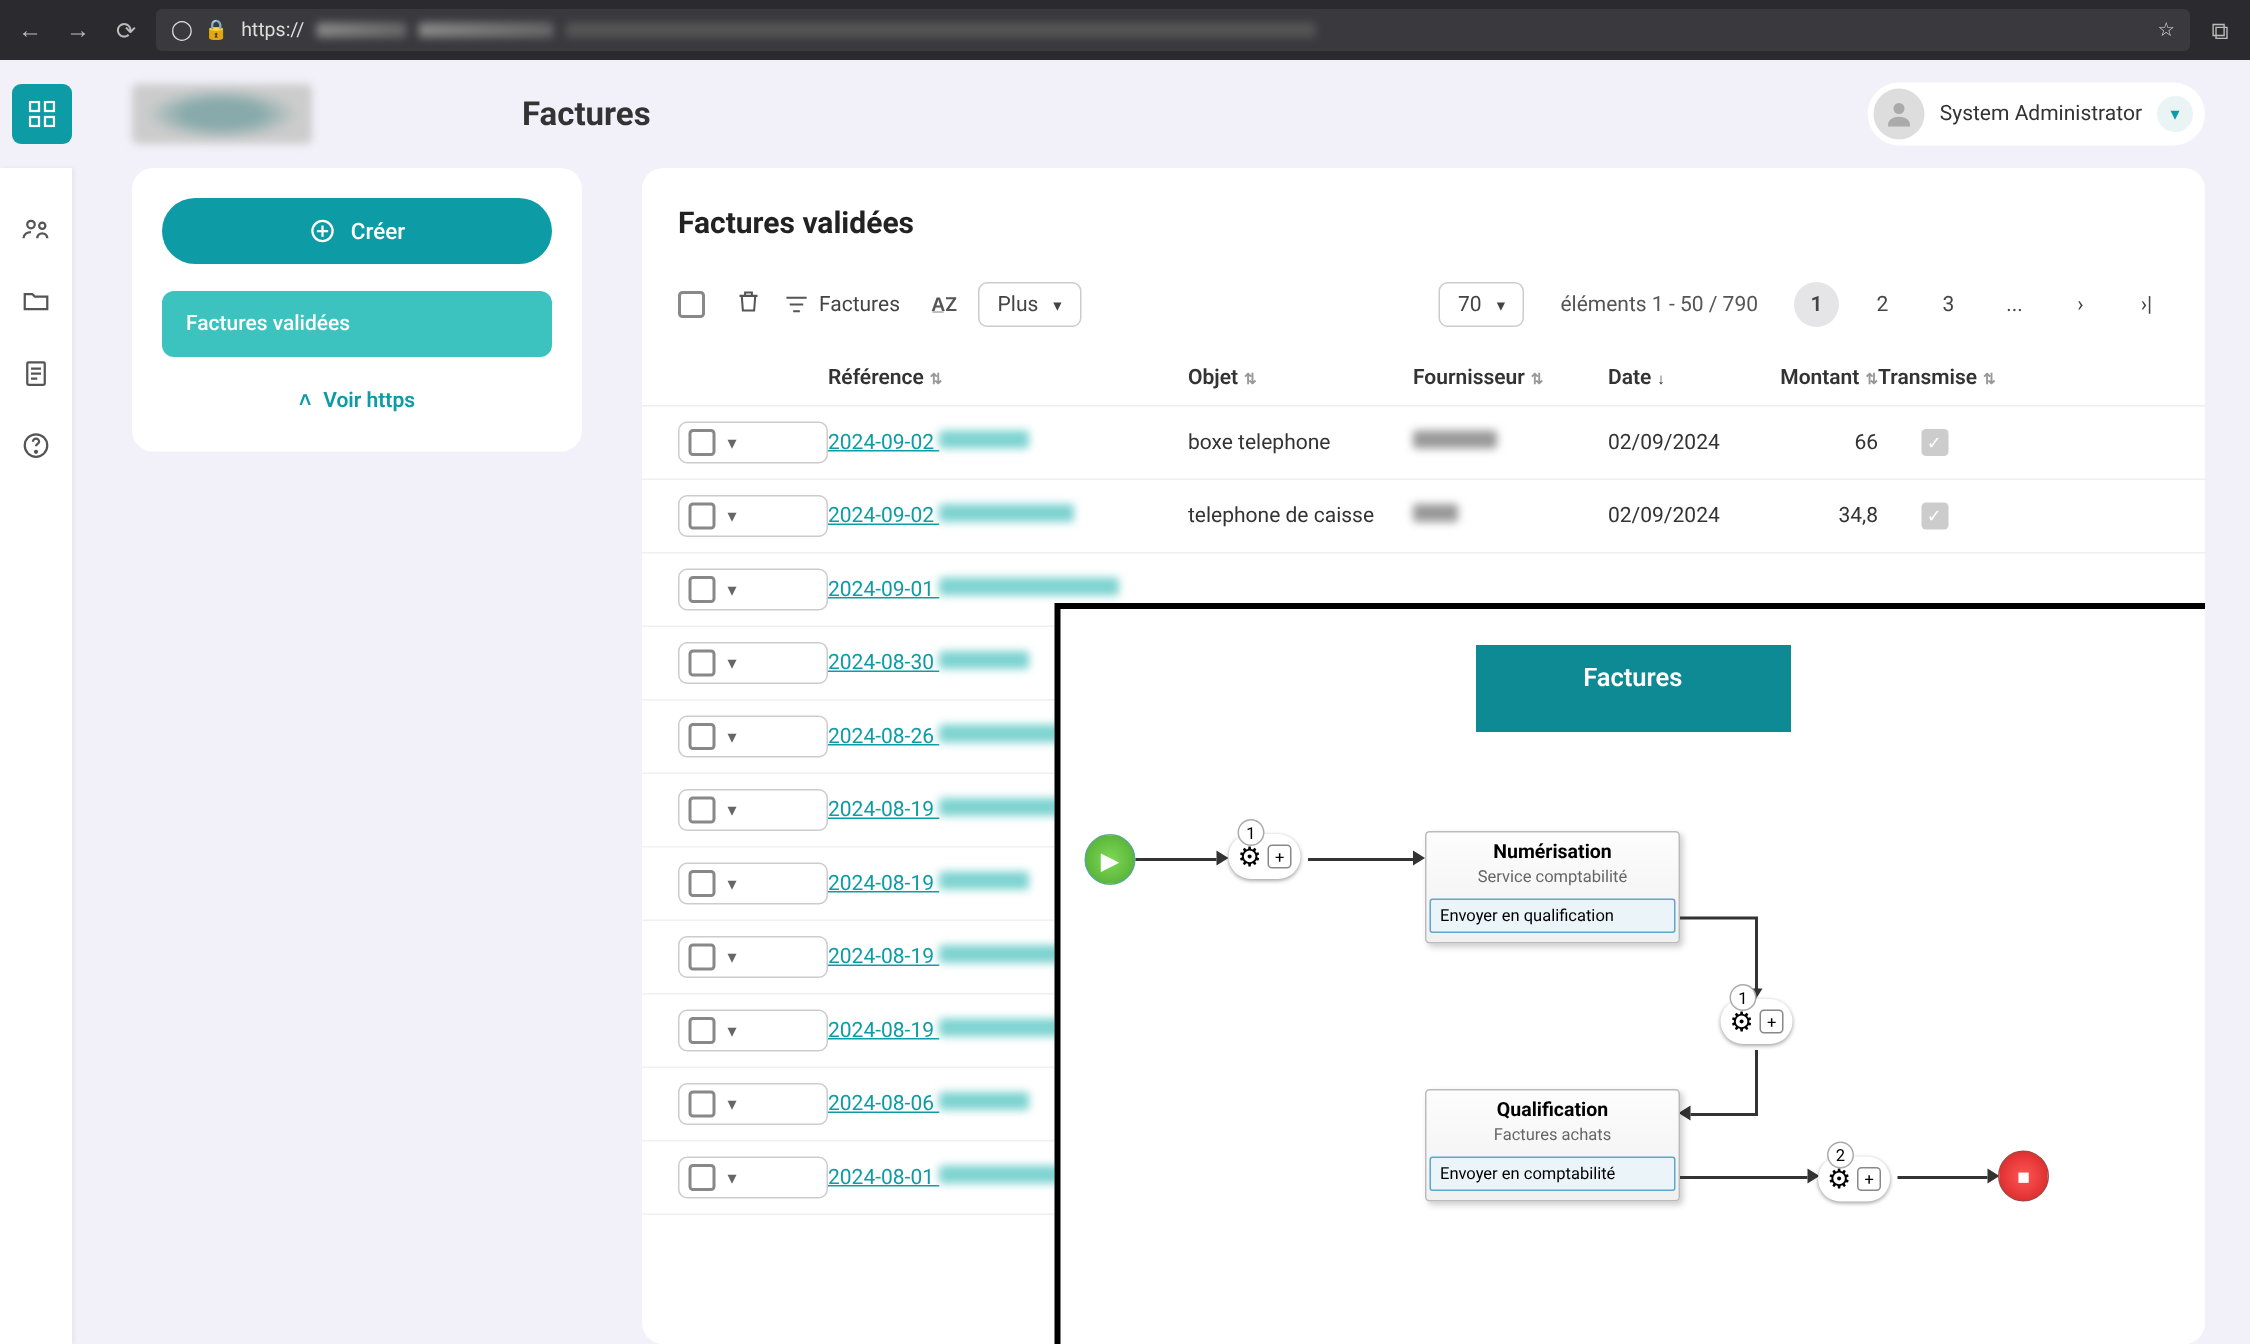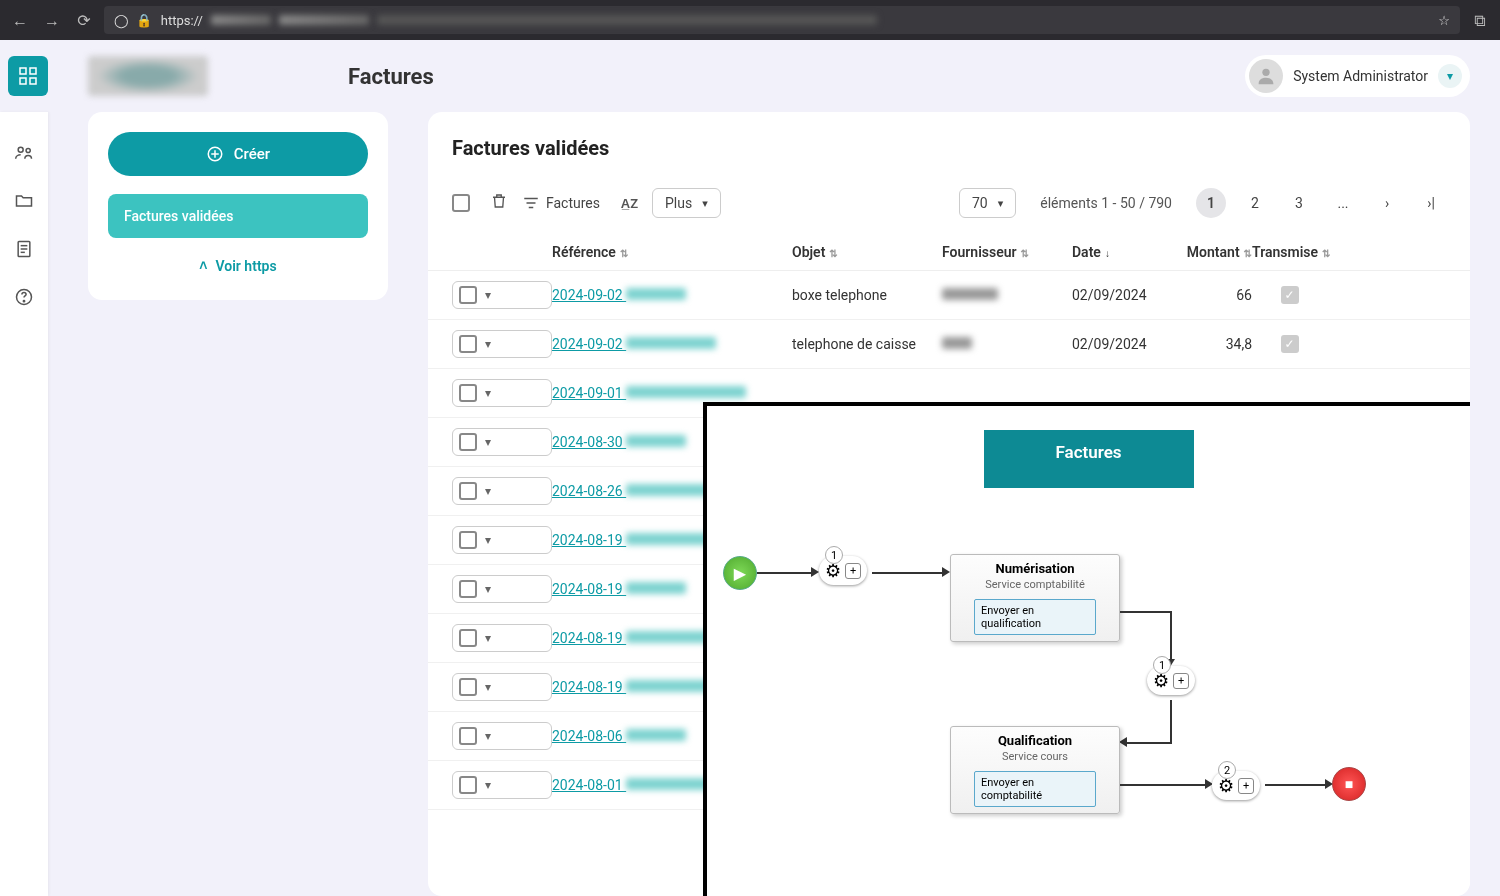--- a/index.html
+++ b/index.html
@@ -72,21 +72,21 @@
 .wf-stage { position: absolute; }
 .wf-play { width: 34px; height: 34px; border-radius: 50%; background: radial-gradient(#7ed957, #4fa82e); display:flex; align-items:center; justify-content:center; color:#fff; font-size:16px; border: 1px solid #5a8; }
 .wf-stop { width: 34px; height: 34px; border-radius: 50%; background: radial-gradient(#ff5555, #d42222); display:flex; align-items:center; justify-content:center; color:#fff; font-size:14px; border: 1px solid #a44; }
 .wf-gear-box { background: #fff; border-radius: 18px; box-shadow: 0 1px 3px rgba(0,0,0,0.4); padding: 4px 6px; display: flex; align-items: center; gap: 4px; position: relative; }
 .wf-gear-box .badge { position: absolute; top: -10px; left: 6px; width: 18px; height: 18px; border-radius: 50%; background: #fff; border: 1px solid #aaa; font-size: 11px; display:flex; align-items:center; justify-content:center; }
 .wf-gear-box .gears { font-size: 18px; }
 .wf-gear-box .plus { width: 16px; height: 16px; border: 1px solid #888; border-radius: 3px; font-size: 11px; display:flex; align-items:center; justify-content:center; }
 .wf-card { border: 1px solid #bbb; background: linear-gradient(#fdfdfd, #f0f0f0); border-radius: 3px; box-shadow: 2px 2px 4px rgba(0,0,0,0.2); width: 170px; }
 .wf-card .wc-title { text-align: center; font-weight: 700; font-size: 13px; padding: 6px 0 2px; }
 .wf-card .wc-sub { text-align: center; font-size: 11px; color: #666; padding-bottom: 6px; }
-.wf-card .wc-action { margin: 2px 23px 6px; border: 1px solid #5aa8cc; background: #eaf4f9; font-size: 11px; padding: 4px 6px; border-radius: 2px; }
+.wf-card .wc-action { margin: 2px 2px 6px; border: 1px solid #5aa8cc; background: #eaf4f9; font-size: 11px; padding: 4px 6px; border-radius: 2px; }
 .arrow { position: absolute; background: #333; }
 .arrow.h { height: 2px; }
 .arrow.v { width: 2px; }
 .arrow-head { position: absolute; width: 0; height: 0; }
 .arrow-head.right { border-left: 8px solid #333; border-top: 5px solid transparent; border-bottom: 5px solid transparent; }
 .arrow-head.down { border-top: 8px solid #333; border-left: 5px solid transparent; border-right: 5px solid transparent; }
 .arrow-head.left { border-right: 8px solid #333; border-top: 5px solid transparent; border-bottom: 5px solid transparent; }
 </style>
 </head>
 <body>
@@ -423,21 +423,21 @@
         </div>
       </div>
 
       <div class="arrow v" style="top:294px; left:463px; height:42px"></div>
       <div class="arrow h" style="top:336px; left:420px; width:45px"></div>
       <div class="arrow-head left" style="top:331px; left:412px"></div>
 
       <div class="wf-stage" style="top:320px; left:243px">
         <div class="wf-card">
           <div class="wc-title">Qualification</div>
-          <div class="wc-sub">Service cours</div>
+          <div class="wc-sub">Factures achats</div>
           <div class="wc-action">Envoyer en comptabilité</div>
         </div>
       </div>
 
       <div class="arrow h" style="top:378px; left:413px; width:85px"></div>
       <div class="arrow-head right" style="top:373px; left:498px"></div>
 
       <div class="wf-stage" style="top:365px; left:505px">
         <div class="wf-gear-box">
           <span class="badge">2</span>

